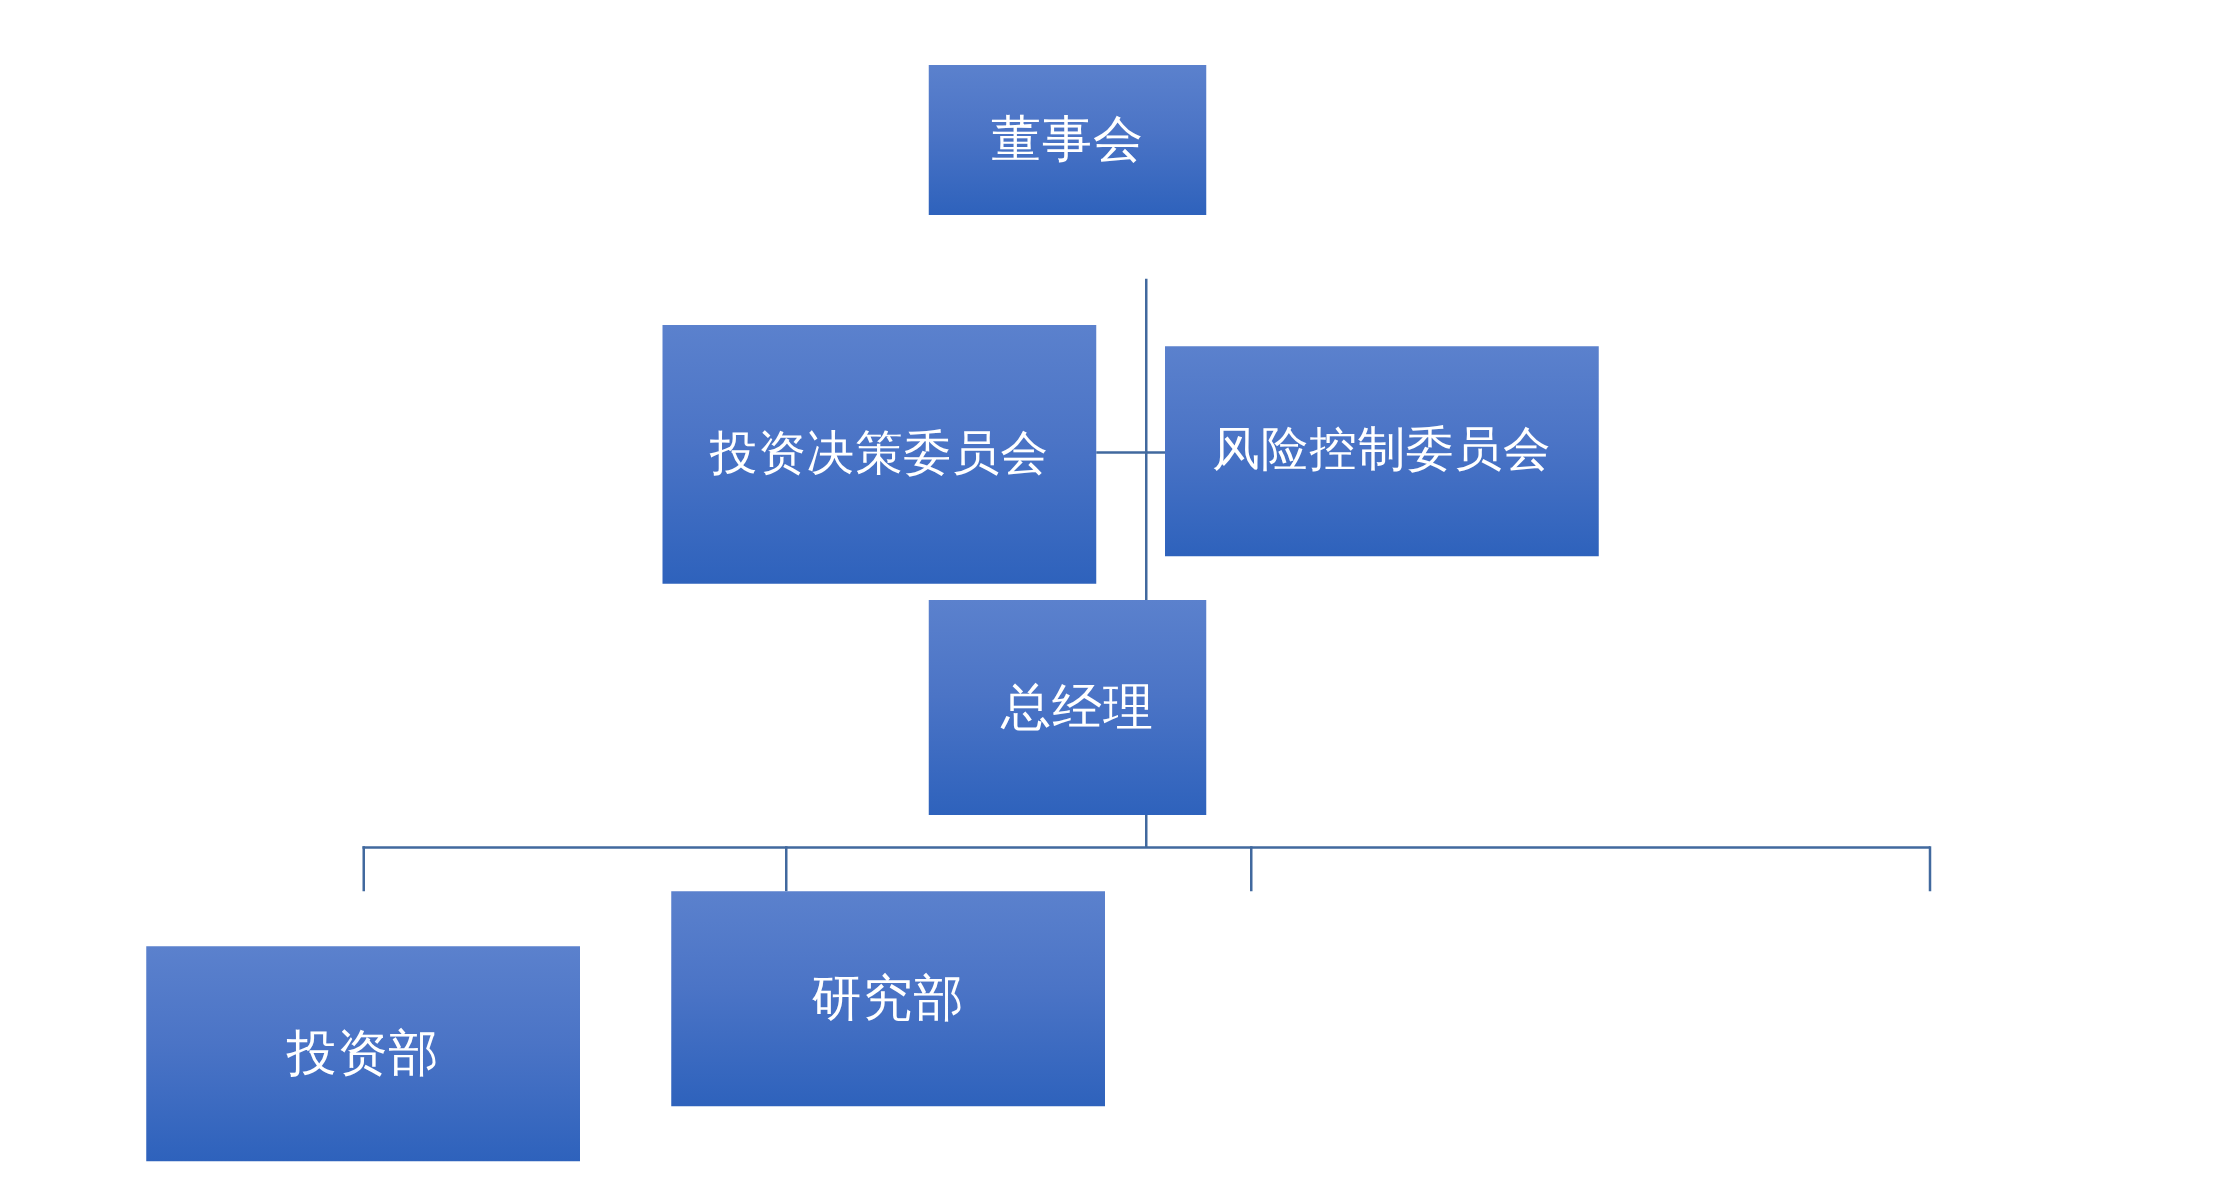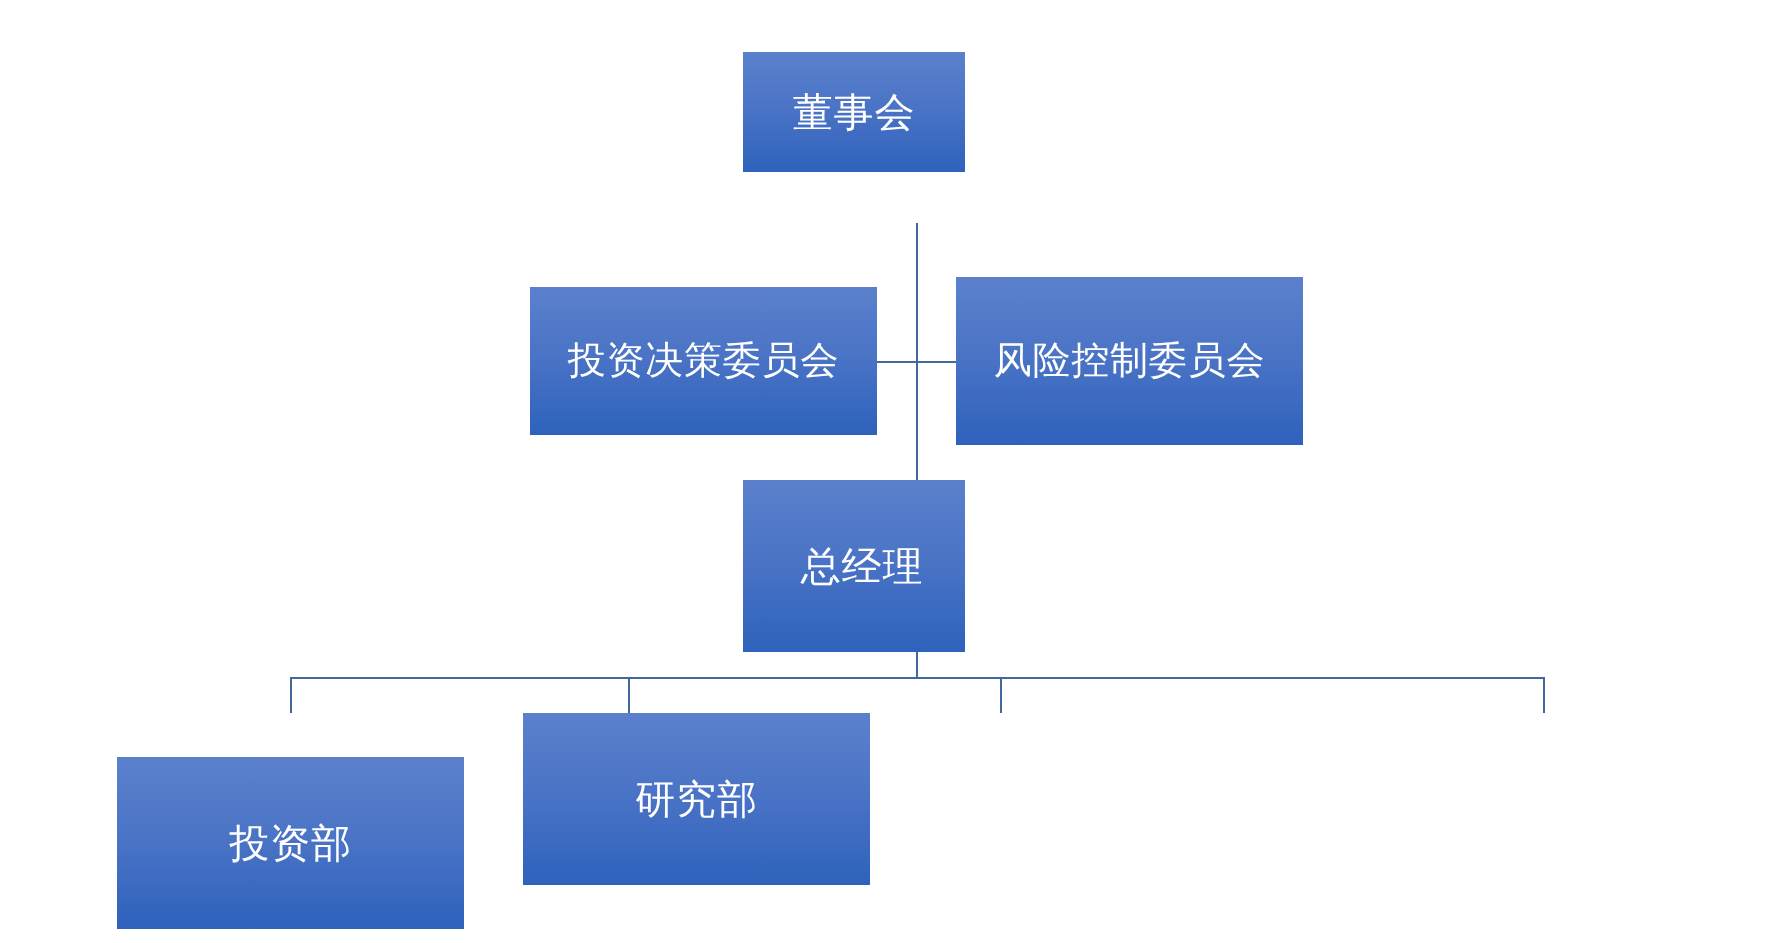--- a/index.html
+++ b/index.html
@@ -34,31 +34,31 @@
   .node-label {
     font-weight: 400;
     letter-spacing: 0.02em;
     white-space: nowrap;
   }
 
   
   .lvl-root   { left: 743px;  top: 52px;  width: 222px; height: 120px; }
   .lvl-root .node-label  { font-size: 40px; }
 
-  .lvl-comm-l { left: 530px;  top: 287px; width: 347px; height: 148px; }
-  .lvl-comm-r { left: 956px;  top: 277px; width: 347px; height: 168px; }
+  .lvl-comm-l { left: 530px;  top: 260px; width: 347px; height: 207px; }
+  .lvl-comm-r { left: 932px;  top: 277px; width: 347px; height: 168px; }
   .lvl-comm-l .node-label,
   .lvl-comm-r .node-label { font-size: 38px; }
 
   .lvl-gm     { left: 743px;  top: 480px; width: 222px; height: 172px; padding-left: 16px; }
   .lvl-gm .node-label    { font-size: 40px; }
 
   .lvl-dept   { top: 713px;  width: 347px; height: 172px; }
   .dept-0 { left: 117px; margin-top: 44px; }
-  .dept-1 { left: 523px; }
+  .dept-1 { left: 537px; }
   .dept-2 { left: 953px; }
   .dept-3 { left: 1370px; }
   .lvl-dept .node-label  { font-size: 40px; }
 
   
   .conn {
     position: absolute;
     background: #41699E;
     z-index: 1;
   }

